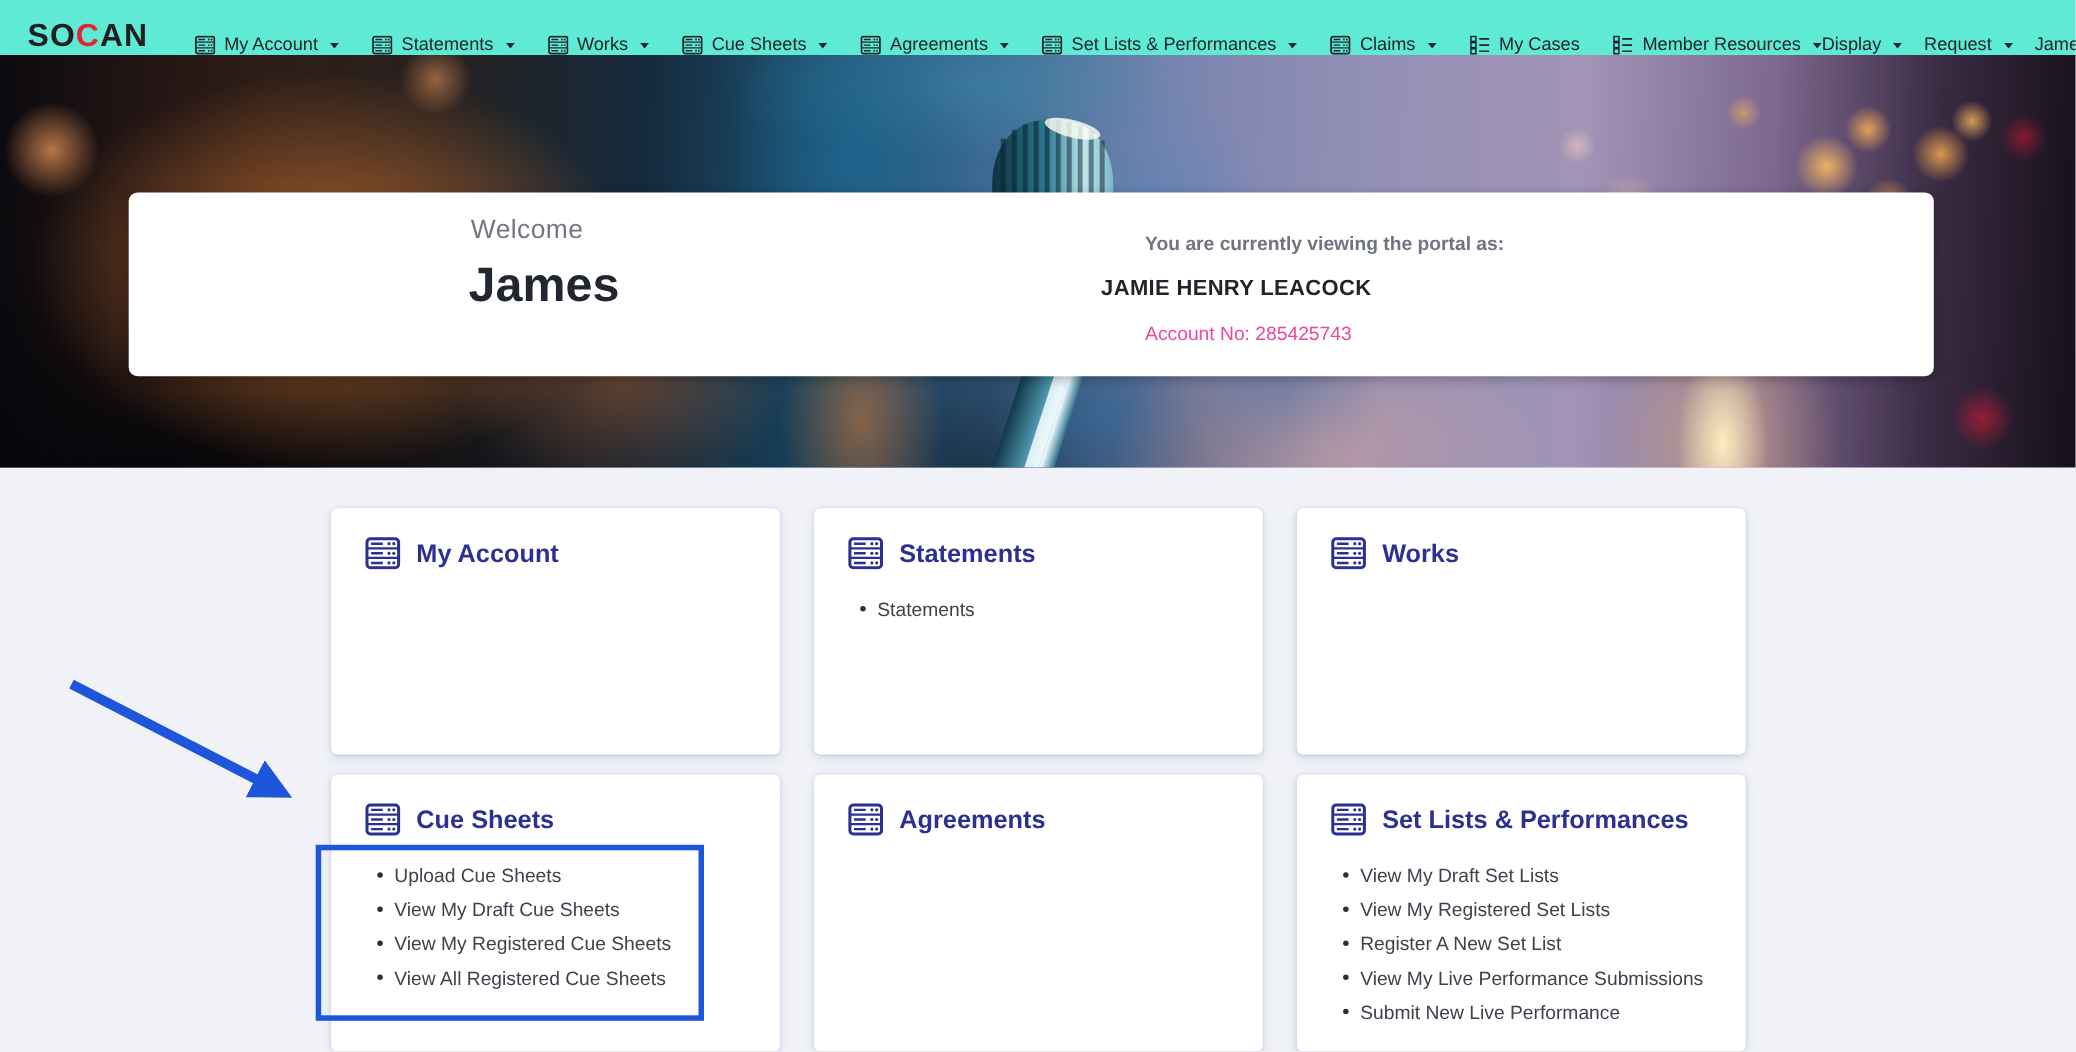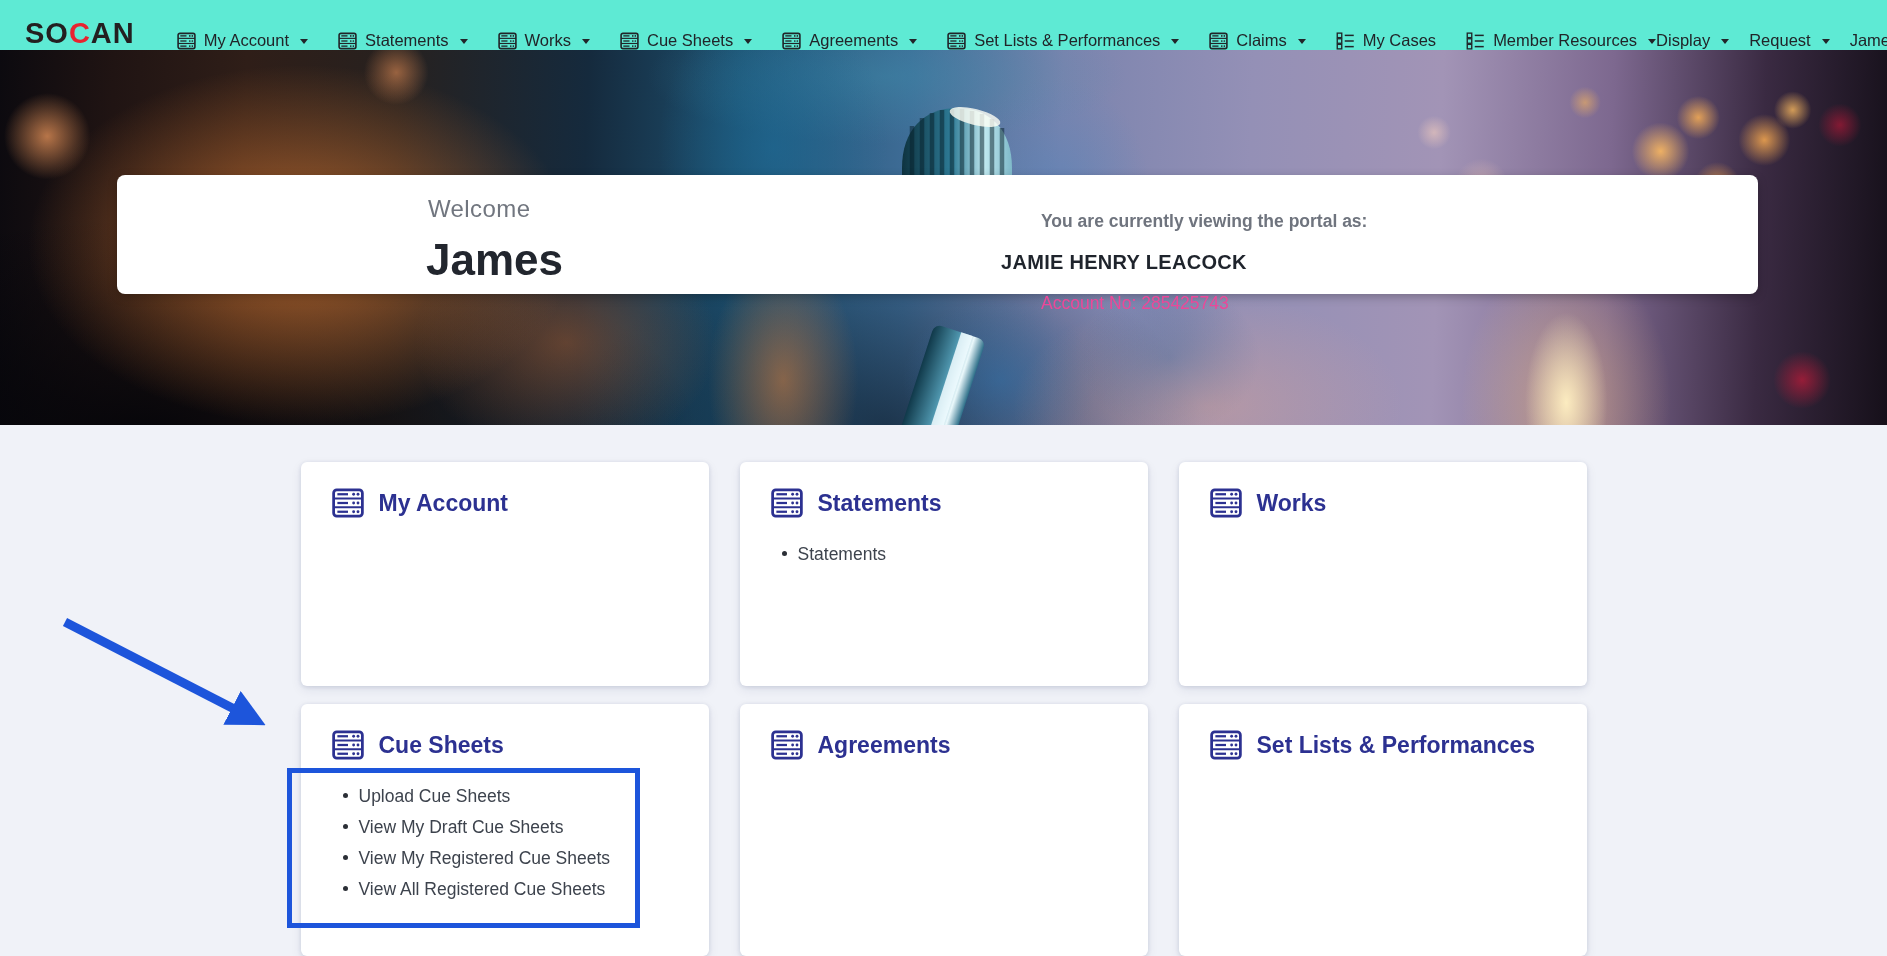--- a/index.html
+++ b/index.html
@@ -51,21 +51,21 @@
       radial-gradient(ellipse 160px 210px at 41% 26%, rgba(28,108,152,.6), transparent 72%),
       radial-gradient(ellipse 130px 160px at 56% 38%, rgba(75,132,188,.45), transparent 72%),
       radial-gradient(ellipse 320px 90px at 47% 7%, rgba(62,142,172,.45), transparent 75%),
       radial-gradient(ellipse 760px 300px at 8% 102%, rgba(3,4,9,.9), transparent 72%),
       radial-gradient(ellipse 420px 240px at 47% 100%, rgba(8,18,30,.6), transparent 75%),
       linear-gradient(92deg,#0c0a0f 0%,#201413 6%,#2f1e18 13%,#27211f 21%,#152a3d 31%,#1d4f6e 39%,#3e6c96 48%,#7b84ae 56%,#9490b6 66%,#a294b6 76%,#7d688f 85%,#3a2a42 93%,#16101a 100%);
   }
   .mic-svg { position:absolute; left:0; top:0; z-index:1; }
   
   .welcome-card {
-    position:absolute; left:117px; top:125px; width:1641px; height:119px;
+    position:absolute; left:117px; top:125px; width:1641px; height:167px;
     background:#ffffff; border-radius:8px; z-index:2;
     box-shadow:0 3px 10px rgba(0,0,0,.25);
   }
   .welcome-label { position:absolute; left:311px; top:20px; font-size:24px; color:#71767f; letter-spacing:.4px; }
   .welcome-name  { position:absolute; left:309px; top:60px; font-size:44px; font-weight:700; color:#22262e; }
   .viewing-label { position:absolute; left:924px; top:36px;  font-size:17.5px; color:#6f747e;font-weight:bold; }
   .viewing-name  { position:absolute; left:884px; top:76px;  font-size:20px; font-weight:700; color:#1f242c; letter-spacing:.3px; }
   .account-line  { position:absolute; left:924px; top:118px; font-size:17.5px; color:#ec4899; }
   
   .grid {
@@ -313,20 +313,27 @@
     </div>
   </div>
 
   <div class="card r2">
     <div class="card-head">
       <svg class="ic">
           <use href="#ic-cardlist"></use>
         </svg>
       <span class="card-title">Set Lists &amp; Performances</span>
     </div>
+    <ul>
+      <li>View My Draft Set Lists</li>
+      <li>View My Registered Set Lists</li>
+      <li>Register A New Set List</li>
+      <li>View My Live Performance Submissions</li>
+      <li>Submit New Live Performance</li>
+    </ul>
   </div>
 
 </main>
 
 <svg class="ann-arrow" width="250" height="150" viewBox="0 0 250 150">
   <defs>
     <marker id="ah" markerWidth="4.2" markerHeight="4.2" refX="1" refY="2.1" orient="auto">
       <path d="M0,0 L4.2,2.1 L0,4.2 Z" fill="#1d55db"></path>
     </marker>
   </defs>

